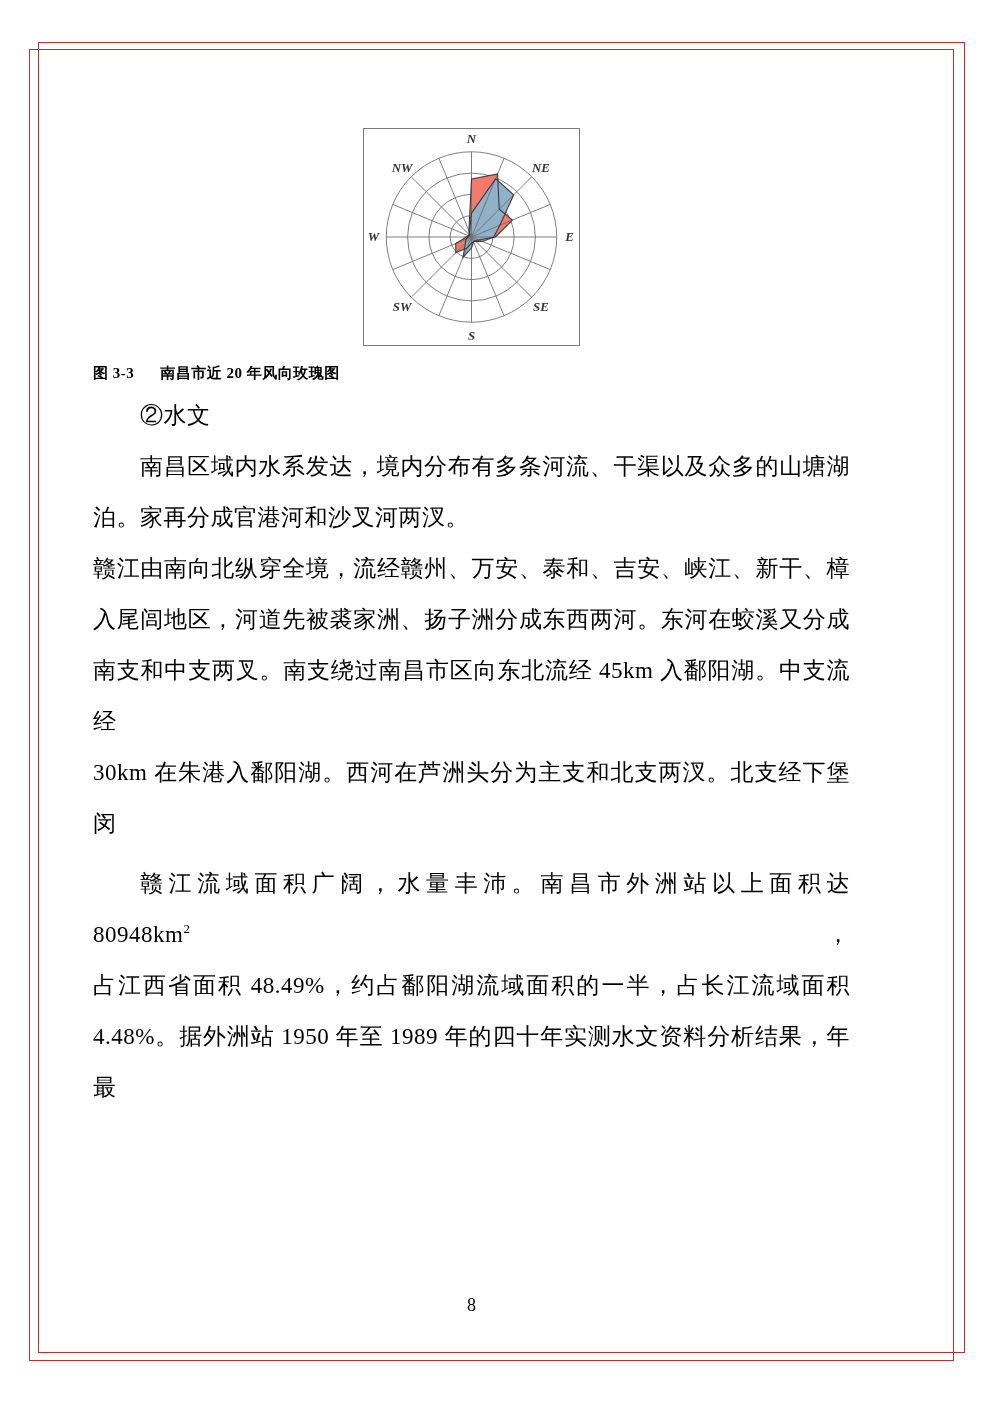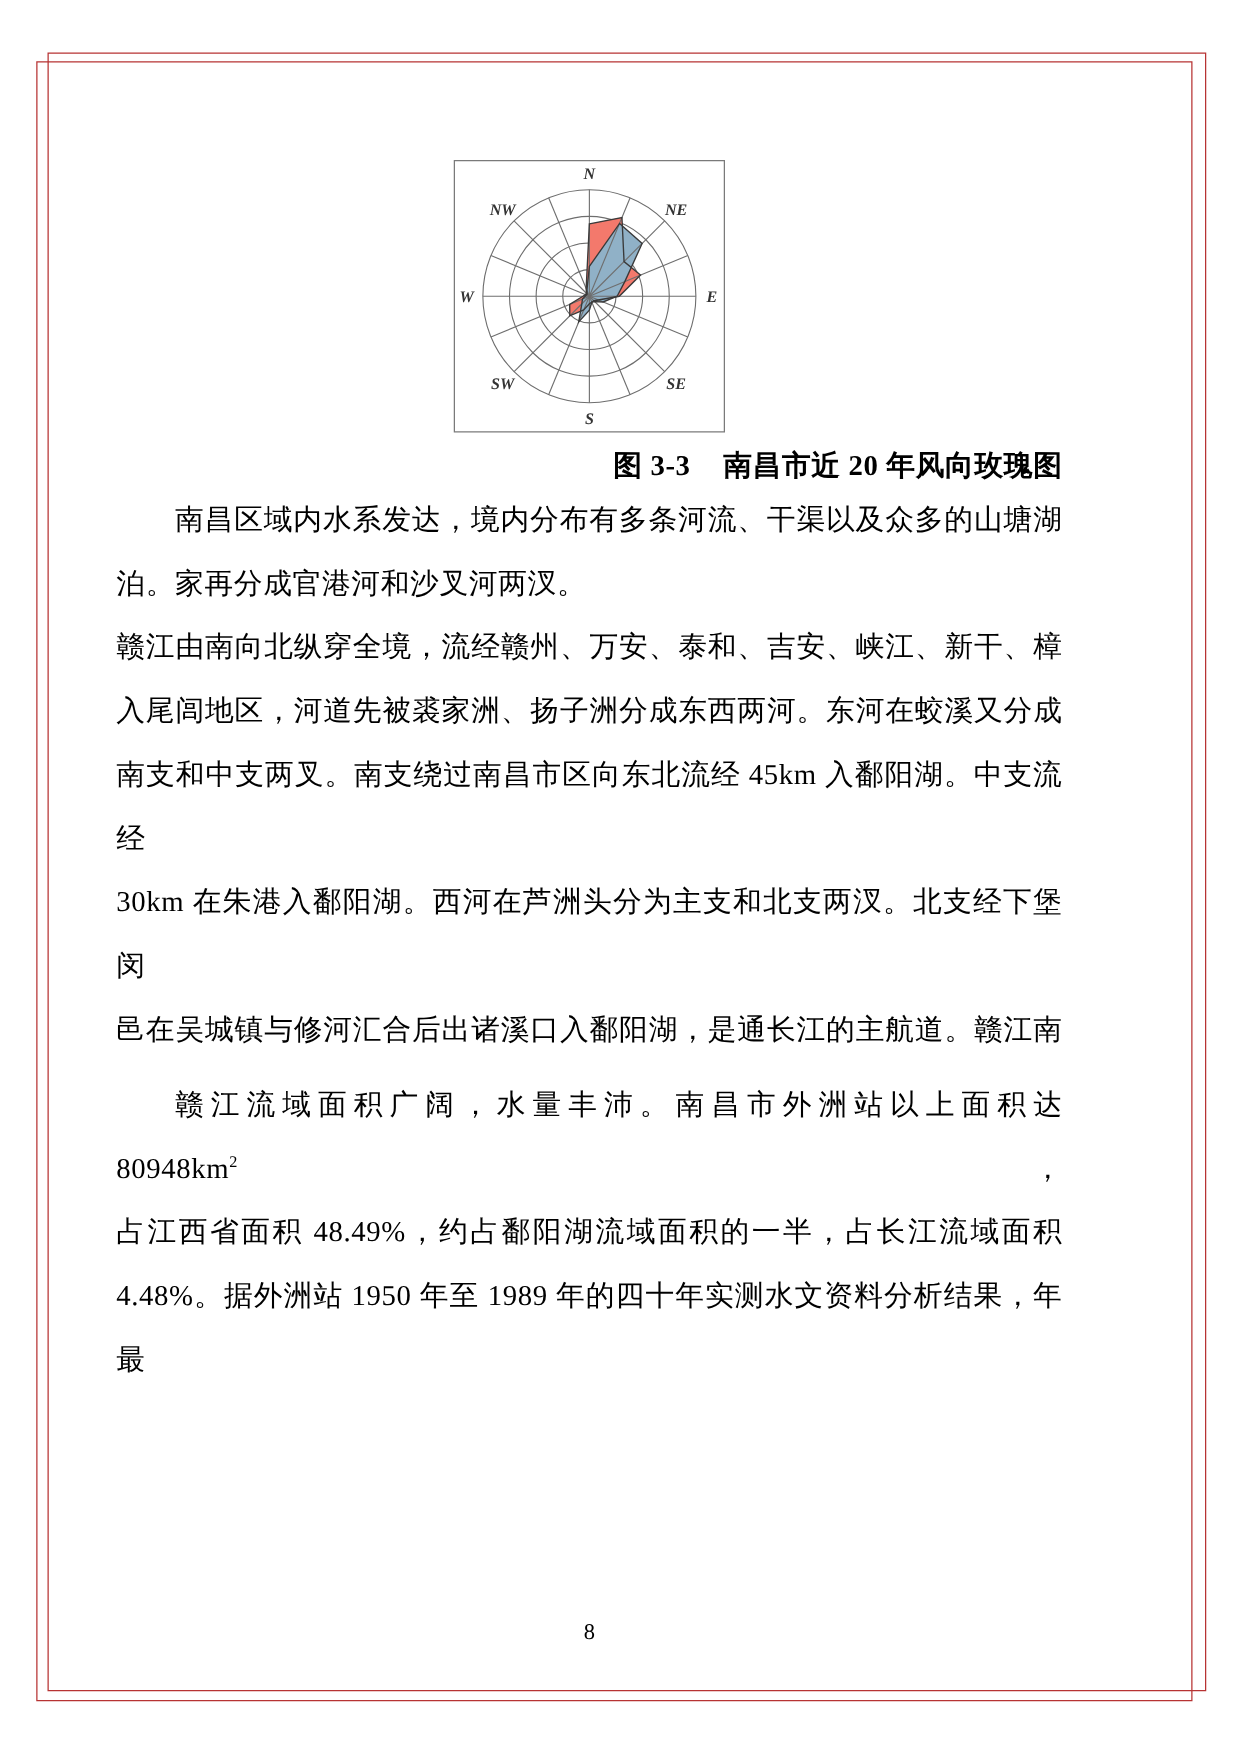--- a/index.html
+++ b/index.html
@@ -14,21 +14,21 @@
   .frame-b { left:38px; top:42px; width:927px; height:1311px; }
 
   .figure-box {
     position:absolute; left:363px; top:128px; width:217px; height:218px;
     border:1px solid #7a7a7a; background:#fff;
   }
   .figure-box svg { display:block; width:100%; height:100%; }
 
   .caption {
     position:absolute; left:93px; top:358px; width:757px;
-    text-align:right; font-weight:bold; font-size:23px; line-height:30px;
+    text-align:left; font-weight:bold; font-size:15px; line-height:30px;
     letter-spacing:0.5px;
   }
   .caption .cap-label { margin-right:26px; }
 
   .content {
     position:absolute; left:93px; top:390px; width:757px;
     font-size:23px;
   }
   .line {
     min-height:51px; line-height:51px; text-align:left;
@@ -87,27 +87,27 @@
         <text x="9.5" y="113.5" text-anchor="middle" font-family="&quot;Liberation Serif&quot;,&quot;DejaVu Serif&quot;,serif" font-size="13" font-style="italic" font-weight="bold" fill="#333">W</text>
         <text x="38.5" y="43.5" text-anchor="middle" font-family="&quot;Liberation Serif&quot;,&quot;DejaVu Serif&quot;,serif" font-size="13" font-style="italic" font-weight="bold" fill="#333">NW</text>
       </svg>
   </div>
 
   <div class="caption">
     <span class="cap-label">图 3-3</span><span>南昌市近 20 年风向玫瑰图</span>
   </div>
 
   <div class="content">
+      <div class="line ind">②水文</div>
       <div class="line just ind">南昌区域内水系发达，境内分布有多条河流、干渠以及众多的山塘湖</div>
       <div class="line">泊。家再分成官港河和沙叉河两汊。</div>
       <div class="line just">赣江由南向北纵穿全境，流经赣州、万安、泰和、吉安、峡江、新干、樟</div>
       <div class="line just">入尾闾地区，河道先被裘家洲、扬子洲分成东西两河。东河在蛟溪又分成</div>
       <div class="line just">南支和中支两叉。南支绕过南昌市区向东北流经 45km 入鄱阳湖。中支流经</div>
       <div class="line just">30km 在朱港入鄱阳湖。西河在芦洲头分为主支和北支两汊。北支经下堡闵</div>
-      <div class="line just">邑在吴城镇与修河汇合后出诸溪口入鄱阳湖，是通长江的主航道。赣江南</div>
       <div class="line just ind gap">赣江流域面积广阔，水量丰沛。南昌市外洲站以上面积达 80948km<sup>2</sup>，</div>
       <div class="line just">占江西省面积 48.49%，约占鄱阳湖流域面积的一半，占长江流域面积</div>
       <div class="line just">4.48%。据外洲站 1950 年至 1989 年的四十年实测水文资料分析结果，年最</div>
     </div>
 
   <div class="page-number">8</div>
 
 </div>
 
 </body></html>

